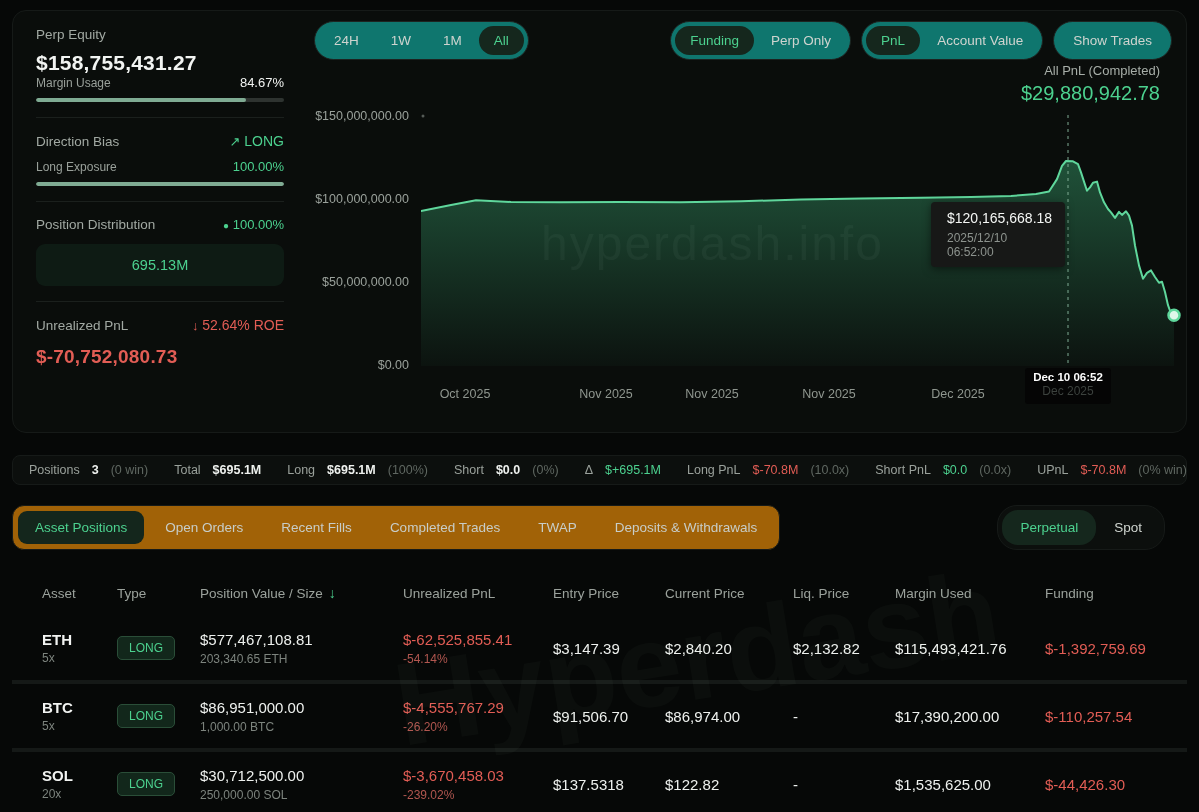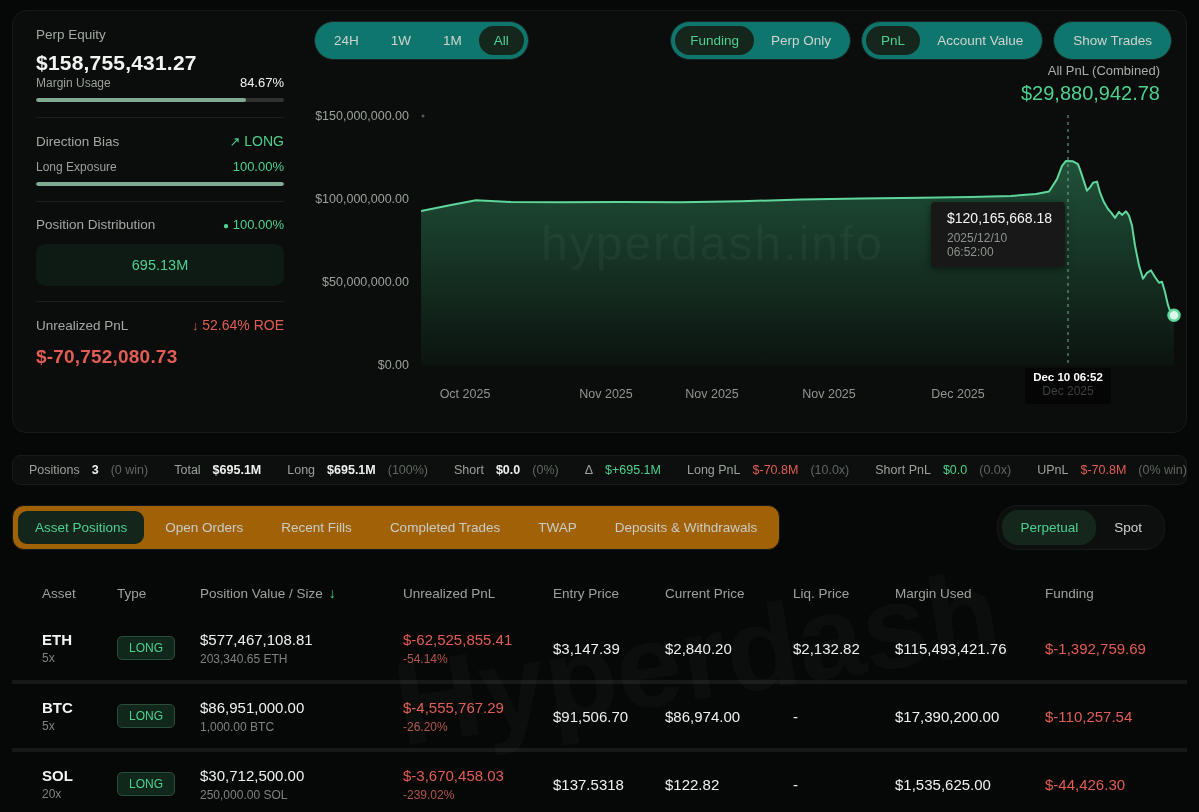--- a/index.html
+++ b/index.html
@@ -168,21 +168,21 @@
         <button class="pill-btn active">PnL</button>
         <button class="pill-btn">Account Value</button>
       </div>
       <div class="pill-group">
         <button class="pill-btn">Show Trades</button>
       </div>
     </div>
   </div>
 
   <div class="allpnl">
-    <div class="cap">All PnL (Combined)</div>
+    <div class="cap">All PnL (Completed)</div>
     <div class="val">$29,880,942.78</div>
   </div>
 
   <div class="chart-wrap">
     <div class="ylabels">
       <div class="ylabel" style="top:15px;">$150,000,000.00</div>
       <div class="ylabel" style="top:98px;">$100,000,000.00</div>
       <div class="ylabel" style="top:181px;">$50,000,000.00</div>
       <div class="ylabel" style="top:264px;">$0.00</div>
     </div>

